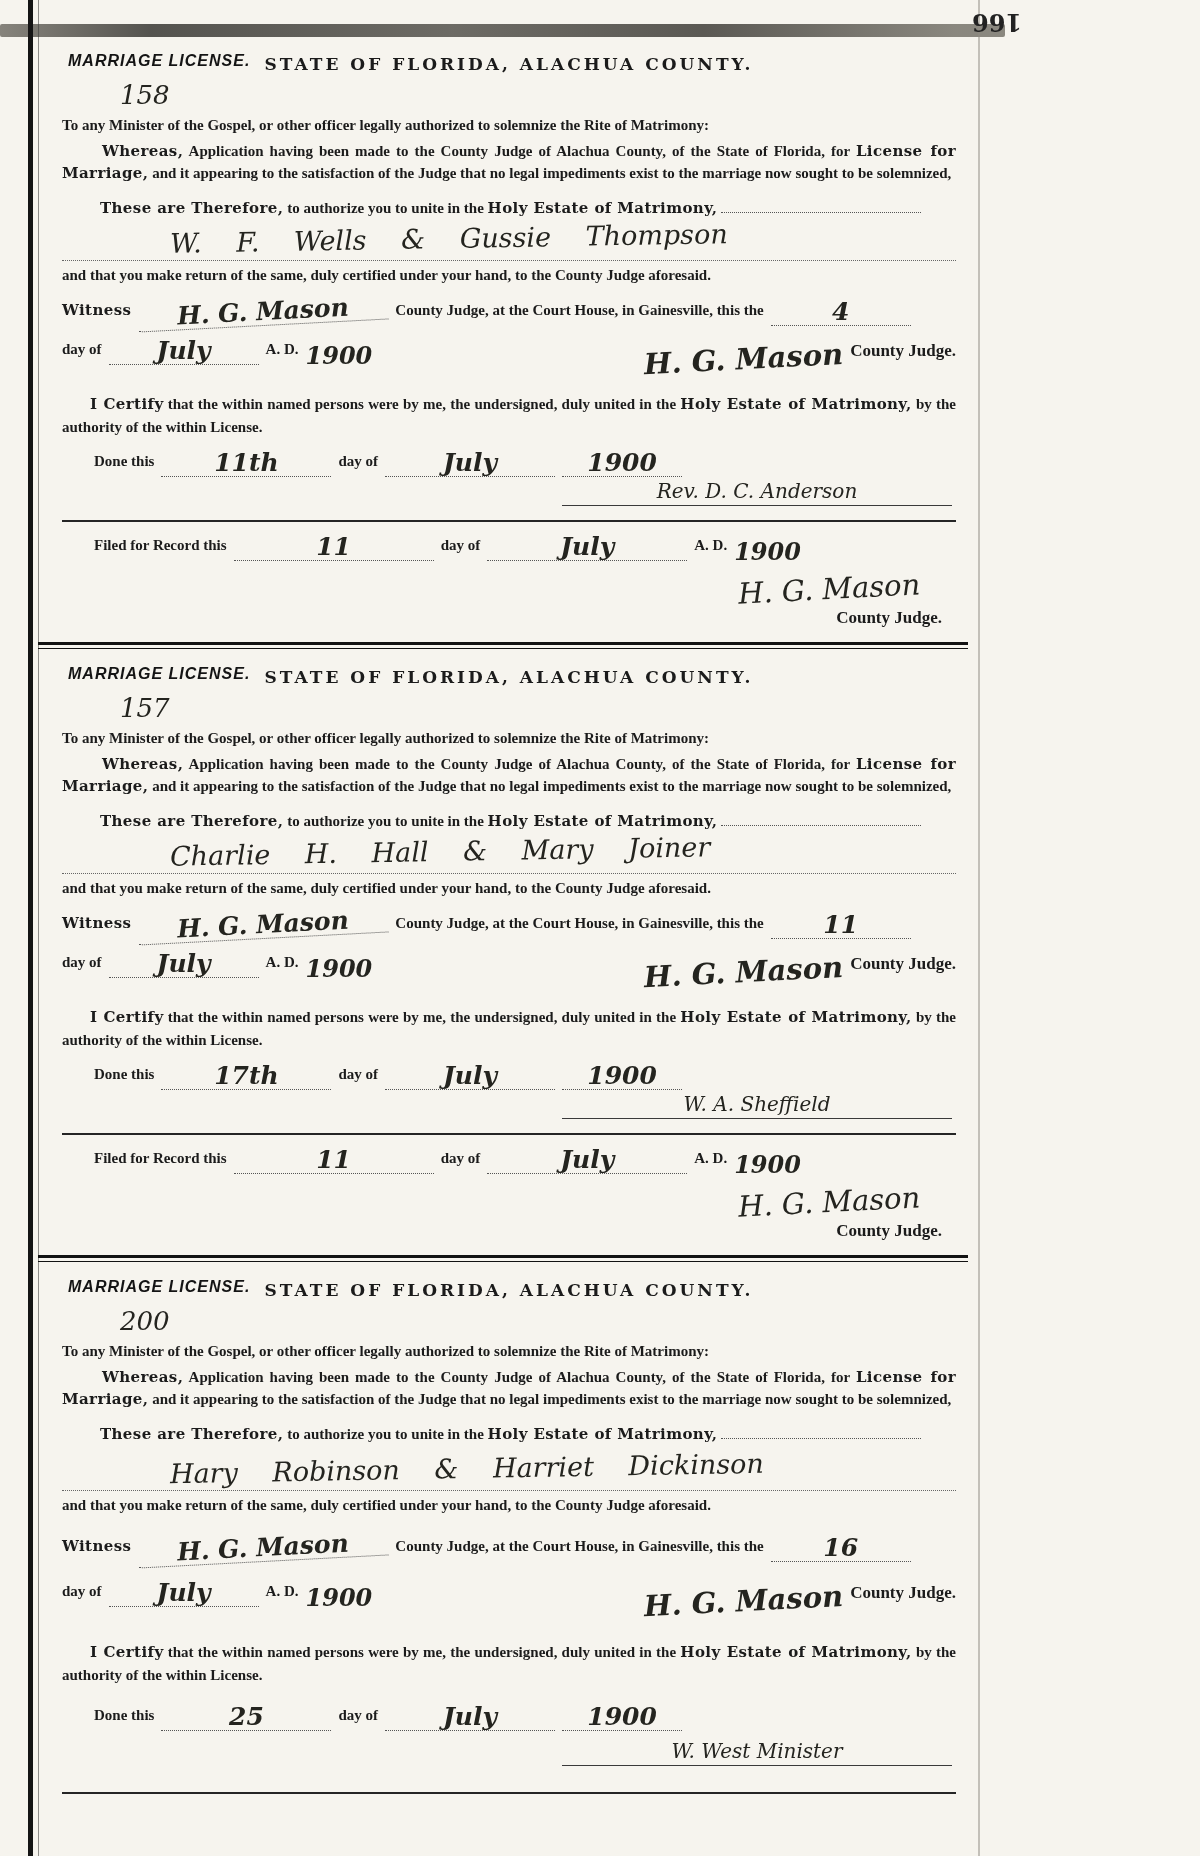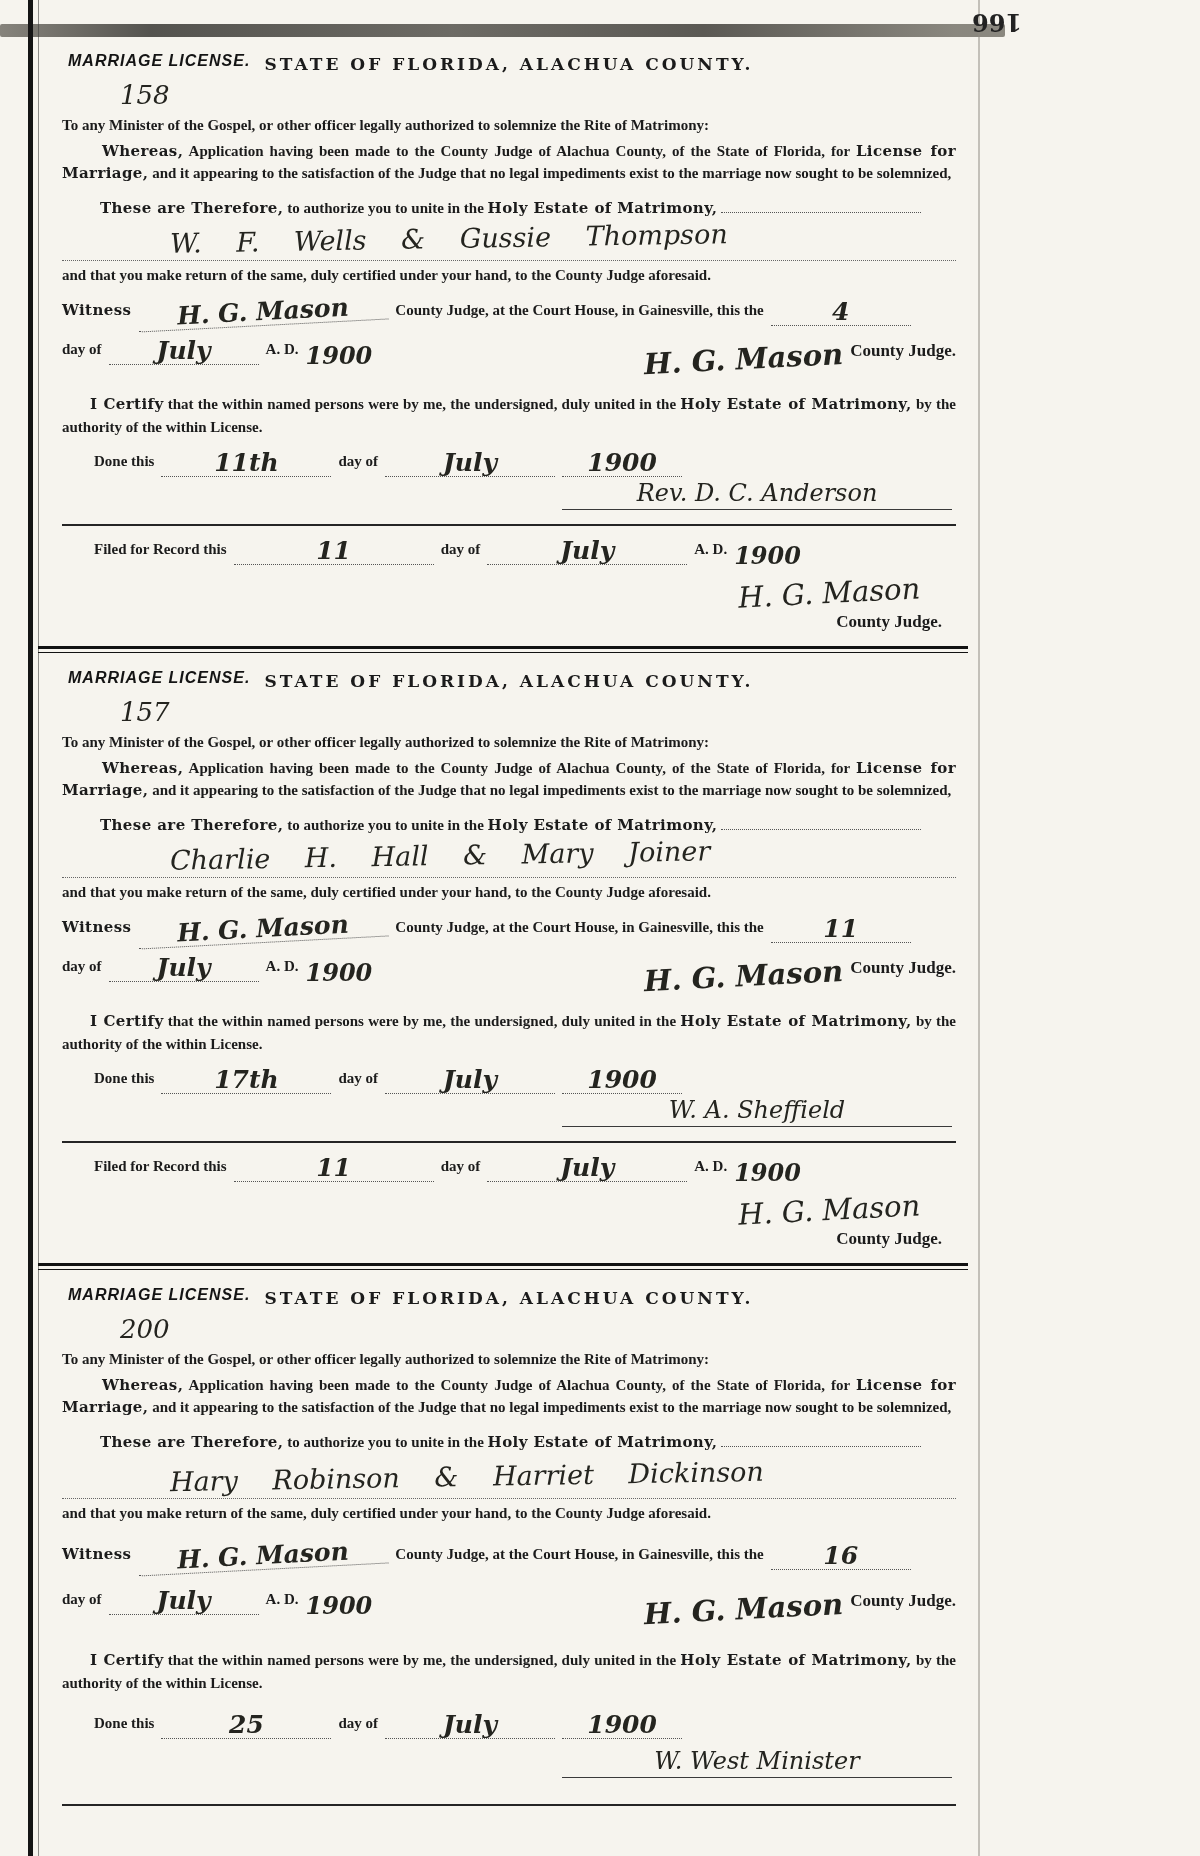--- a/index.html
+++ b/index.html
@@ -61,21 +61,21 @@
   .w120{width:120px} .w140{width:140px} .w150{width:150px} .w170{width:170px}
   .w200{width:200px} .w250{width:250px}
   .fill.hw { font-size:25px; line-height:1; padding-bottom:1px; white-space:nowrap; }
   .yr { font-size:24px; white-space:nowrap; }
   .spacer { flex:1; }
   .cj { font-size:17px; font-weight:bold; white-space:nowrap; }
 
   .indent-row { padding-left:32px; }
 
   .minister-row { display:flex; justify-content:flex-end; margin-top:2px; padding-right:4px; }
-  .minister { border-bottom:1.5px solid #3a3a3a; min-width:390px; text-align:center; font-size:24px; padding:0 14px 2px; }
+  .minister { border-bottom:1.5px solid #3a3a3a; min-width:390px; text-align:center; font-size:20px; padding:0 14px 2px; }
 
   .hr-thin { border-top:2px solid #252525; margin-top:14px; }
 
   .filed-sig-row { display:flex; flex-direction:column; align-items:flex-end; padding-right:36px; margin-top:2px; }
   .filed-sig-row .cj { margin:2px -22px 0 0; }
 
   
   .s3 .couple-row { margin-top:6px; }
   .s3 .certify    { margin-top:18px; }
   .s3 .row        { margin-top:18px; }

